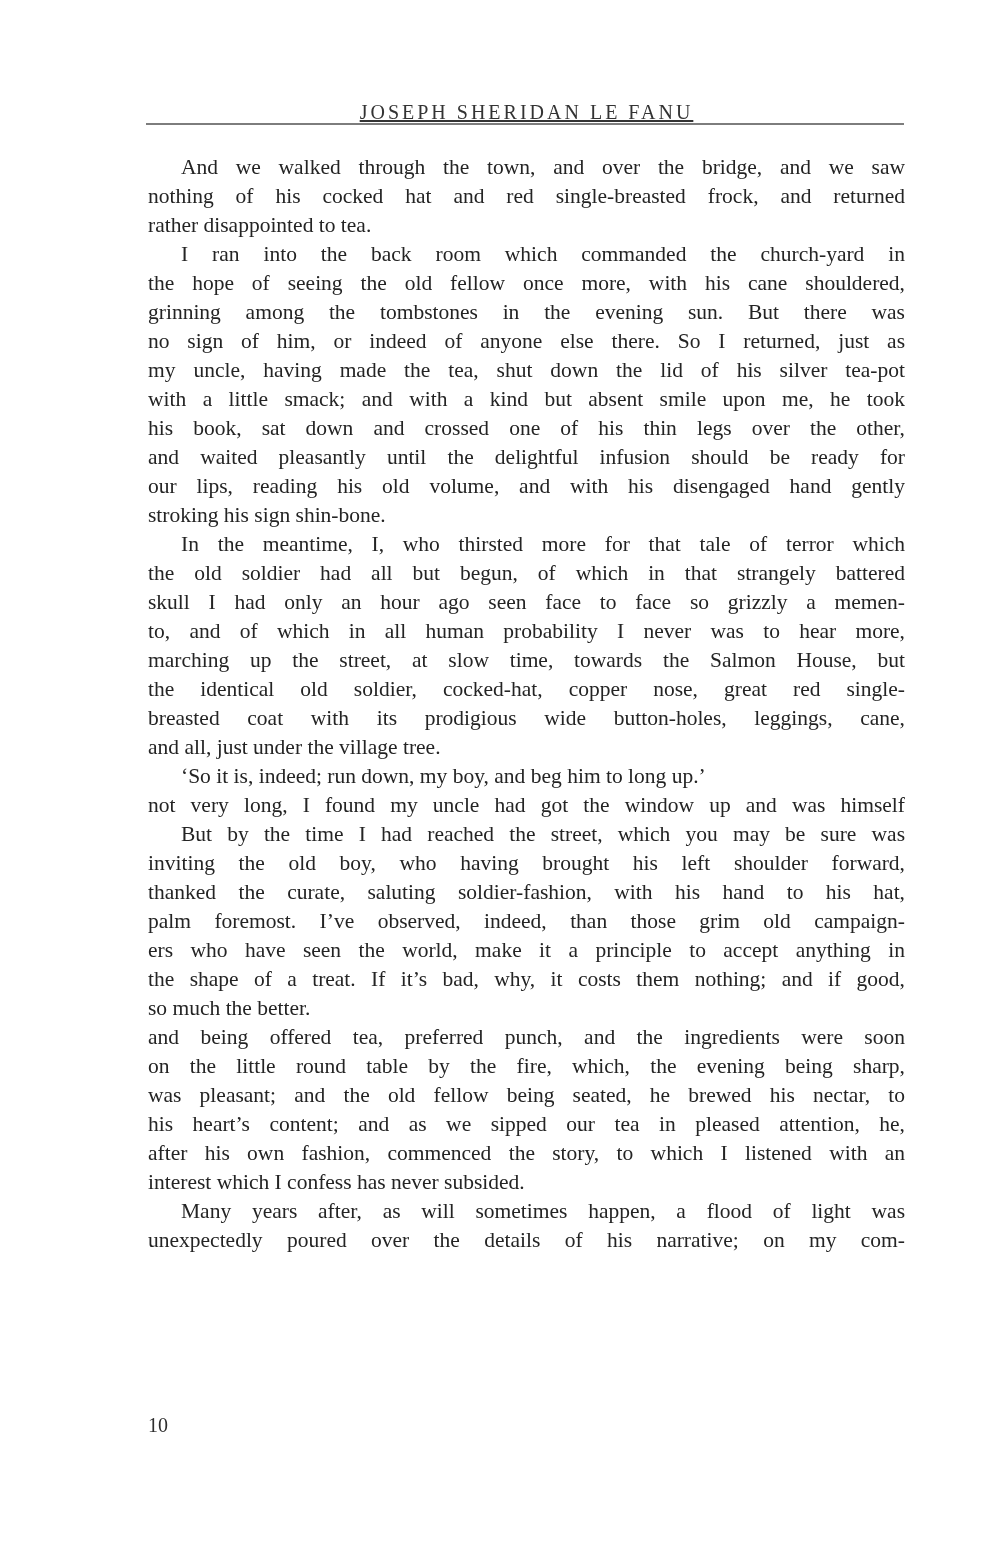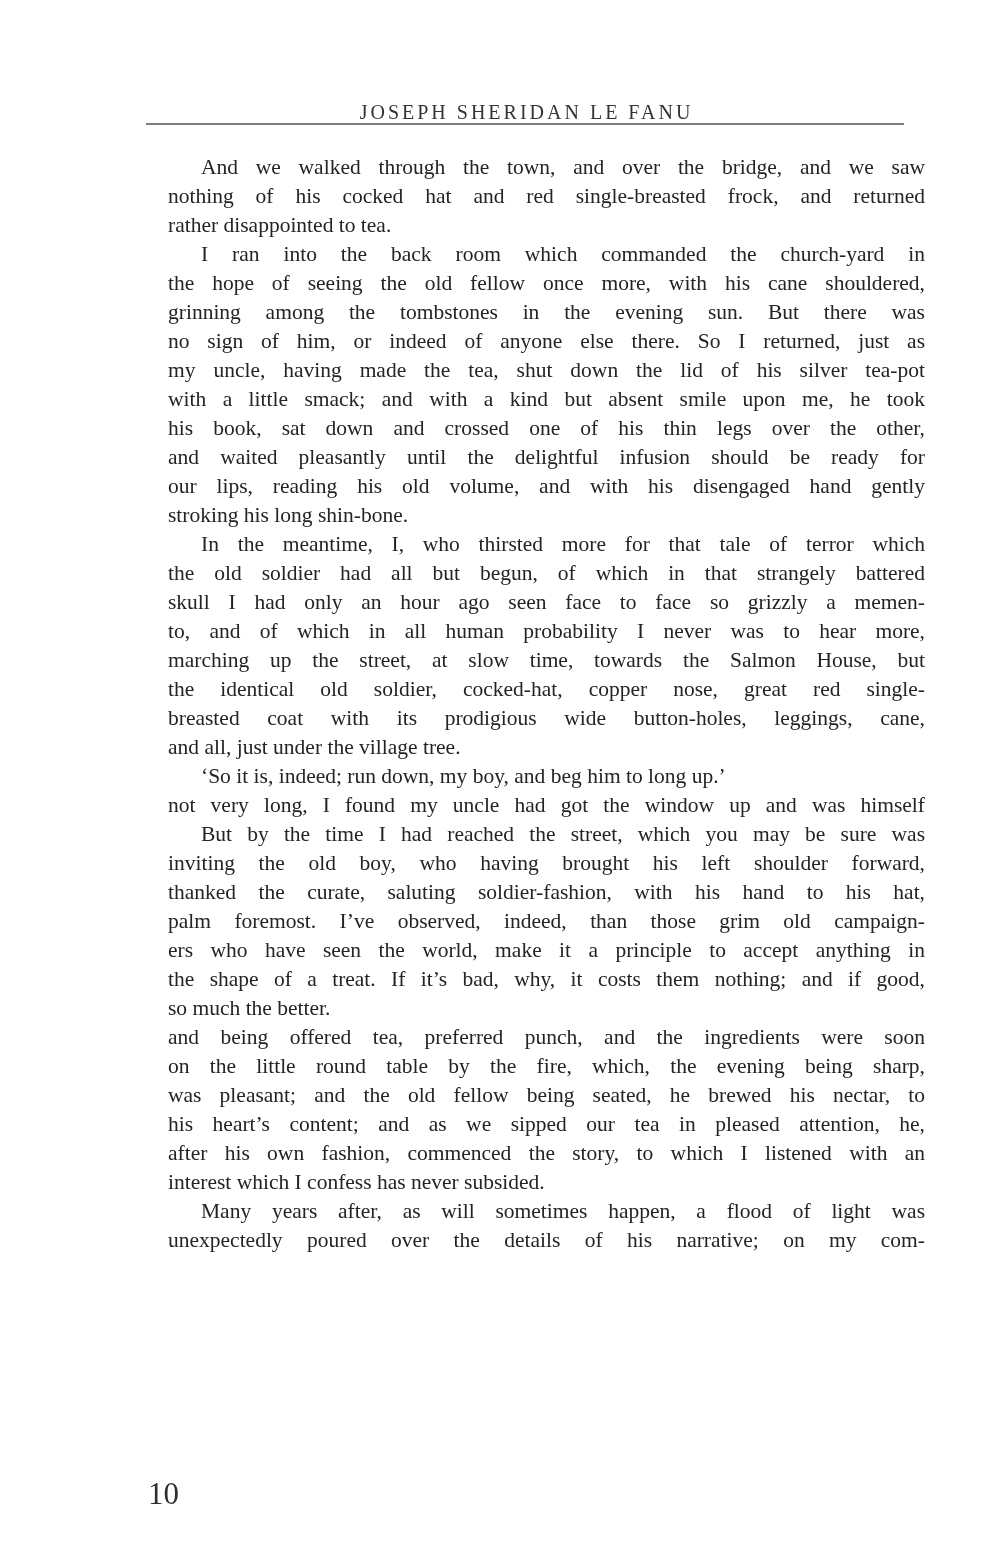--- a/index.html
+++ b/index.html
@@ -19,59 +19,59 @@
   .running-header {
     position: absolute;
     top: 101px;
     left: 148px;
     width: 757px;
     text-align: center;
     font-size: 20px;
     letter-spacing: 3px;
     color: #333333;
     white-space: nowrap;
+    text-decoration: underline;
   }
   .header-rule {
     position: absolute;
     top: 123px;
     left: 146px;
     width: 758px;
     height: 2px;
     background: #7d7d7d;
   }
   .page-text {
     position: absolute;
     top: 153px;
     left: 148px;
     width: 757px;
     font-size: 21.5px;
     line-height: 29px;
     color: #242424;
-    margin-left: 20px;
   }
   .para {
     margin: 0;
     padding: 0;
   }
   .line {
     text-align: justify;
     text-align-last: justify;
     white-space: normal;
   }
   .line.first {
     text-indent: 33px;
   }
   .line.last {
     text-align-last: left;
   }
   .page-number {
     position: absolute;
     left: 148px;
-    top: 1476px;
-    font-size: 31px;
+    top: 1414px;
+    font-size: 20px;
     color: #2e2e2e;
   }
 </style>
 </head>
 <body>
 
 <div class="book-page">
   <div class="running-header">JOSEPH SHERIDAN LE FANU</div>
   <div class="header-rule"></div>
   <div class="page-text" id="page-text">
@@ -83,21 +83,21 @@
       <div class="para">
         <div class="line first">I ran into the back room which commanded the church-yard in</div>
         <div class="line">the hope of seeing the old fellow once more, with his cane shouldered,</div>
         <div class="line">grinning among the tombstones in the evening sun. But there was</div>
         <div class="line">no sign of him, or indeed of anyone else there. So I returned, just as</div>
         <div class="line">my uncle, having made the tea, shut down the lid of his silver tea-pot</div>
         <div class="line">with a little smack; and with a kind but absent smile upon me, he took</div>
         <div class="line">his book, sat down and crossed one of his thin legs over the other,</div>
         <div class="line">and waited pleasantly until the delightful infusion should be ready for</div>
         <div class="line">our lips, reading his old volume, and with his disengaged hand gently</div>
-        <div class="line last">stroking his long shin-bone.</div>
+        <div class="line last">stroking his sign shin-bone.</div>
       </div>
       <div class="para">
         <div class="line first">In the meantime, I, who thirsted more for that tale of terror which</div>
         <div class="line">the old soldier had all but begun, of which in that strangely battered</div>
         <div class="line">skull I had only an hour ago seen face to face so grizzly a memen-</div>
         <div class="line">to, and of which in all human probability I never was to hear more,</div>
         <div class="line">marching up the street, at slow time, towards the Salmon House, but</div>
         <div class="line">the identical old soldier, cocked-hat, copper nose, great red single-</div>
         <div class="line">breasted coat with its prodigious wide button-holes, leggings, cane,</div>
         <div class="line last">and all, just under the village tree.</div>

